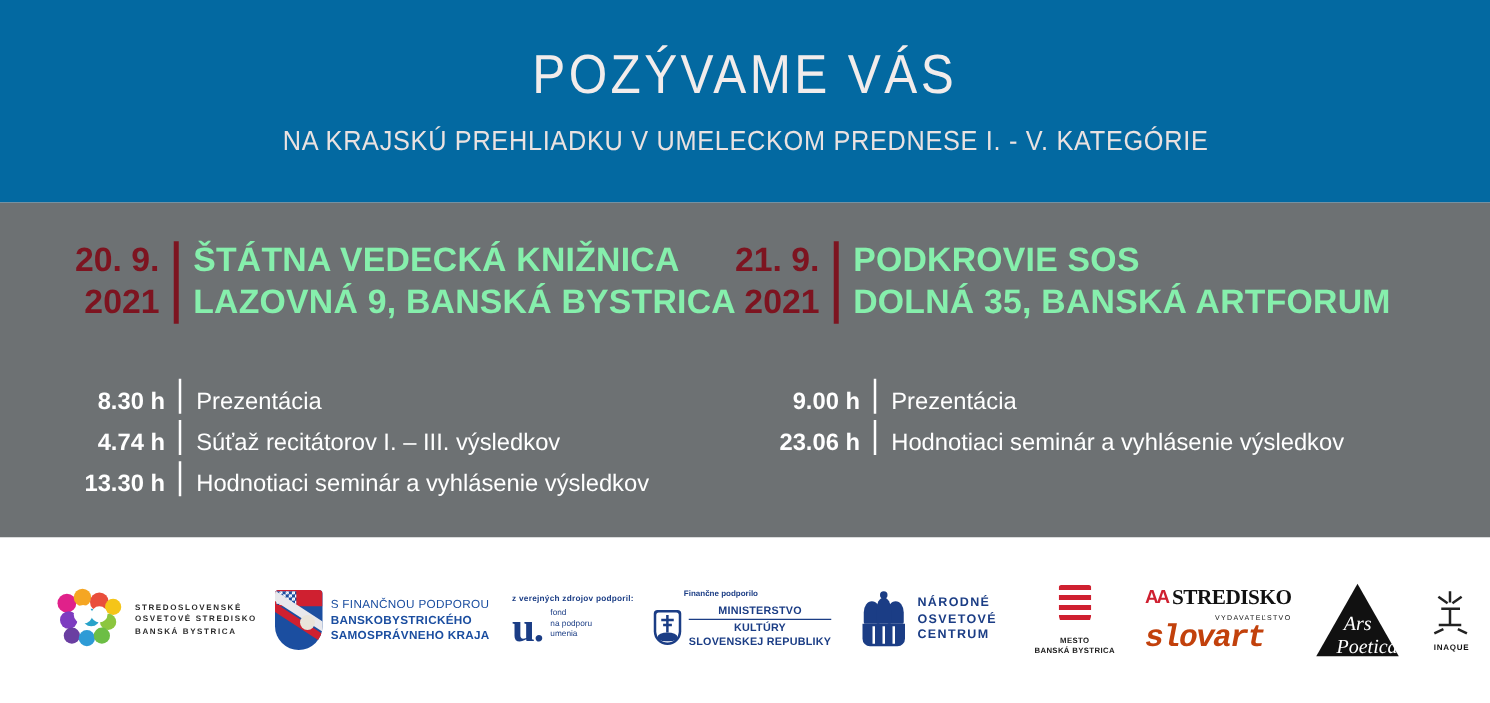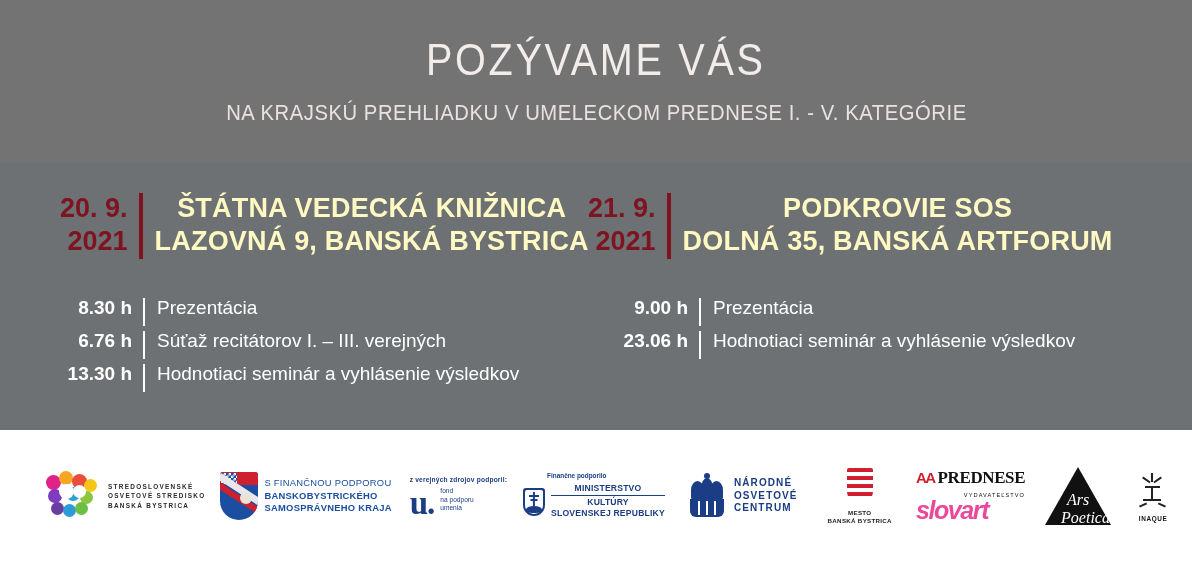--- a/index.html
+++ b/index.html
@@ -7,21 +7,21 @@
     width:1192px;height:562px;overflow:hidden;
     background:#ffffff;
     font-family:"Liberation Sans", sans-serif;
     -webkit-font-smoothing:antialiased;
   }
   .poster{position:relative;width:1192px;height:562px;}
 
   
   .header{
     position:absolute;left:0;top:0;width:1192px;height:162px;
-    background:#737373;
+    background:#0369a1;
     display:flex;flex-direction:column;align-items:center;justify-content:flex-start;
   }
   .title{
     margin-top:38px;
     color:#f2eceb;
     font-size:44px;
     letter-spacing:3.0px;
     font-weight:300;
     line-height:1;
     white-space:nowrap;
@@ -61,35 +61,34 @@
     font-size:27px;
     font-weight:700;
     line-height:33px;
     text-align:right;
     white-space:nowrap;
   }
   .date-rule{
     width:4px;background:#7d1420;height:66px;margin:1px 12px 0 11px;
   }
   .venue{
-    color:#fef9c3;
+    color:#86efac;
     font-size:27px;
     font-weight:700;
     line-height:33px;
     white-space:nowrap;
     letter-spacing:0.2px;
-    text-align:center;
   }
 
   
   .sched{position:absolute;}
   .col-left .sched{left:60px;top:136px;}
   .col-right .sched{left:26px;top:136px;}
 
-  .srow{display:flex;align-items:flex-start;height:33px;}
+  .srow{display:flex;align-items:flex-end;height:33px;}
   .stime{
     color:#ffffff;font-size:19px;font-weight:700;
     text-align:right;white-space:nowrap;line-height:1;
   }
   .col-left .stime{width:72px;}
   .col-right .stime{width:82px;}
   .srule{width:2px;background:#ffffff;height:28px;margin:0 12px 0 11px;}
   .sdesc{
     color:#ffffff;font-size:19px;font-weight:400;
     white-space:nowrap;line-height:1;
@@ -169,21 +168,21 @@
      background:#ffffff;border-radius:2px 2px 13px 13px;}
   .mbb-shield .s{position:absolute;left:0;width:100%;height:4px;background:#cf2030;}
   .mbb-txt{font-size:6.2px;line-height:8px;color:#222;font-weight:700;letter-spacing:0.3px;text-align:center;margin-top:5px;white-space:nowrap;}
 
   
   .l-afs{margin-right:20px;flex-direction:column;align-items:flex-start;}
   .af-row{display:flex;align-items:center;margin-bottom:5px;}
   .af-k{color:#cf2030;font-size:15px;font-weight:700;line-height:1;margin-right:3px;letter-spacing:-1.5px;}
   .af-w{color:#111;font-size:17px;font-weight:700;letter-spacing:-0.4px;line-height:1;font-family:"Liberation Serif",serif;}
   .af-sub{font-size:5.6px;color:#111;letter-spacing:1.1px;text-align:right;margin-top:1px;margin-left:auto;}
-  .sl-w{color:#ec4899;font-size:25px;font-weight:700;font-style:italic;letter-spacing:-1.4px;line-height:1;}
+  .sl-w{color:#c2410c;font-size:25px;font-weight:700;font-style:italic;letter-spacing:-1.4px;line-height:1;font-family:Liberation Mono, monospace;}
 
   
   .l-tri{margin-right:22px;}
   .tri{width:0;height:0;border-left:33px solid transparent;border-right:33px solid transparent;border-bottom:58px solid #111;position:relative;}
   .tri .glyph{position:absolute;left:-17px;top:24px;width:34px;text-align:center;color:#fff;font-size:16px;font-style:italic;font-family:"Liberation Serif",serif;}
 
   
   .l-inq{margin-right:20px;flex-direction:column;align-items:center;}
   .inq-mark{width:40px;height:42px;border-radius:50%;position:relative;}
   .inq-mark .d{position:absolute;background:#222;}
@@ -214,23 +213,23 @@
             <div>LAZOVNÁ 9, BANSKÁ BYSTRICA</div>
           </div>
         </div>
         <div class="sched">
           <div class="srow">
             <div class="stime">8.30 h</div>
             <div class="srule"></div>
             <div class="sdesc">Prezentácia</div>
           </div>
           <div class="srow">
-            <div class="stime">6.76 h</div>
-            <div class="srule"></div>
-            <div class="sdesc">Súťaž recitátorov I. – III. verejných</div>
+            <div class="stime">4.74 h</div>
+            <div class="srule"></div>
+            <div class="sdesc">Súťaž recitátorov I. – III. výsledkov</div>
           </div>
           <div class="srow">
             <div class="stime">13.30 h</div>
             <div class="srule"></div>
             <div class="sdesc">Hodnotiaci seminár a vyhlásenie výsledkov</div>
           </div>
         </div>
       </div>
 
       <div class="col col-right">
@@ -359,21 +358,21 @@
         </div>
         <div class="mbb-txt">
           <div>MESTO</div>
           <div>BANSKÁ BYSTRICA</div>
         </div>
       </div>
 
       <div class="logo l-afs">
         <div class="af-row">
           <span class="af-k">AA</span>
-          <span class="af-w">PREDNESE</span>
+          <span class="af-w">STREDISKO</span>
         </div>
         <div class="af-sub">VYDAVATEĽSTVO</div>
         <div class="sl-w">slovart</div>
       </div>
 
       <div class="logo l-tri">
         <div class="tri">
           <div class="glyph">Ars Poetica</div>
         </div>
       </div>

